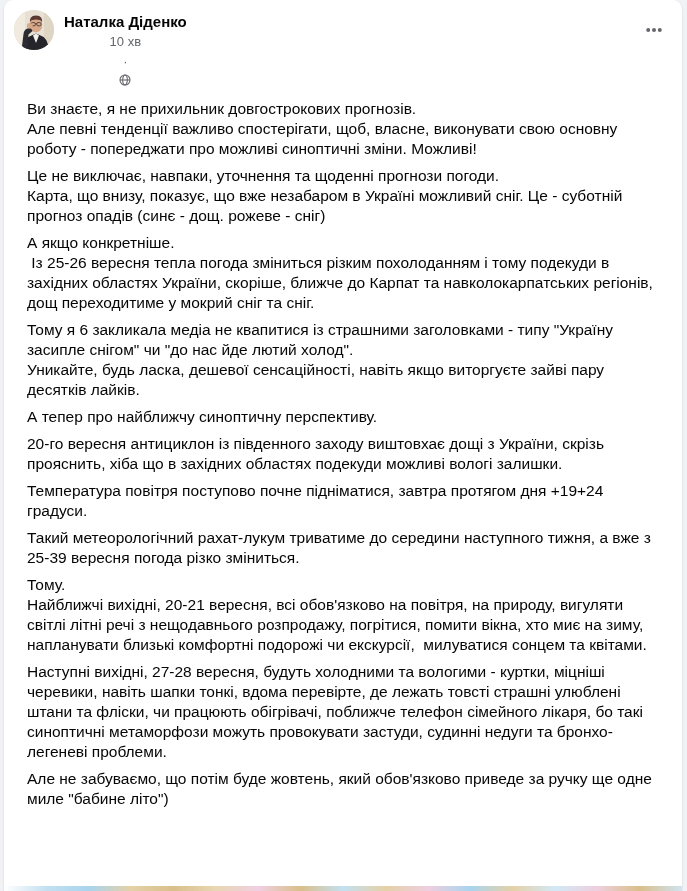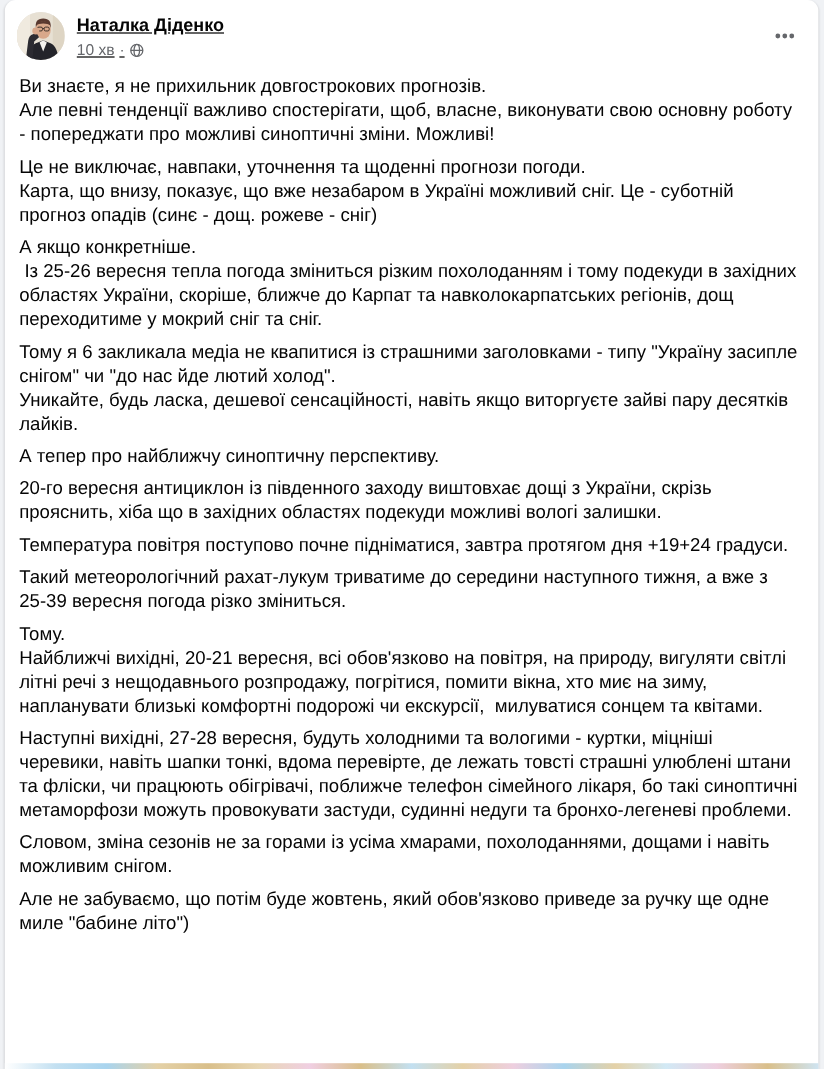--- a/index.html
+++ b/index.html
@@ -15,37 +15,37 @@
   }
   .post-header{
     display:flex;align-items:flex-start;
     padding:10px 14px 0 10px;position:relative;
   }
   .avatar{
     width:40px;height:40px;border-radius:50%;overflow:hidden;flex:0 0 40px;
     cursor:pointer;box-shadow:inset 0 0 0 1px rgba(0,0,0,.08);
   }
   .avatar svg{display:block;width:40px;height:40px;}
-  .header-text{margin-left:10px;padding-top:2px;text-decoration:underline;}
+  .header-text{margin-left:10px;padding-top:2px;}
   .author-name{
     font-size:15px;font-weight:700;color:#050505;line-height:19px;cursor:pointer;
   }
   .post-meta{
     margin-top:3px;display:flex;align-items:center;gap:4px;
-    font-size:13px;color:#65676b;line-height:16px;
+    font-size:13px;color:#65676b;line-height:16px;flex-direction:column;
   }
   .timestamp{cursor:pointer;}
   .globe-icon svg{display:block;width:12px;height:12px;stroke:#65676b;}
   .more-btn{
     position:absolute;top:14px;right:12px;width:32px;height:32px;
     display:flex;align-items:center;justify-content:center;
     border-radius:50%;cursor:pointer;
   }
   .post-body{
-    padding:13px 16px 0 12px;
+    padding:13px 16px 0 23px;
     font-size:15.5px;line-height:20px;color:#050505;
   }
   .post-body p{
     margin:0 0 7px 0;white-space:pre-wrap;
   }
   .map-image-strip{
     position:absolute;bottom:0;left:0;width:100%;height:5px;cursor:pointer;
   }
 </style>
 </head>
@@ -103,19 +103,18 @@
  Із 25-26 вересня тепла погода зміниться різким похолоданням і тому подекуди в західних областях України, скоріше, ближче до Карпат та навколокарпатських регіонів, дощ переходитиме у мокрий сніг та сніг.</p>
       <p>Тому я 6 закликала медіа не квапитися із страшними заголовками - типу "Україну засипле снігом" чи "до нас йде лютий холод".
 Уникайте, будь ласка, дешевої сенсаційності, навіть якщо виторгуєте зайві пару десятків лайків.</p>
       <p>А тепер про найближчу синоптичну перспективу.</p>
       <p>20-го вересня антициклон із південного заходу виштовхає дощі з України, скрізь прояснить, хіба що в західних областях подекуди можливі вологі залишки.</p>
       <p>Температура повітря поступово почне підніматися, завтра протягом дня +19+24 градуси.</p>
       <p>Такий метеорологічний рахат-лукум триватиме до середини наступного тижня, а вже з 25-39 вересня погода різко зміниться.</p>
       <p>Тому.
 Найближчі вихідні, 20-21 вересня, всі обов'язково на повітря, на природу, вигуляти світлі літні речі з нещодавнього розпродажу, погрітися, помити вікна, хто миє на зиму, напланувати близькі комфортні подорожі чи екскурсії,  милуватися сонцем та квітами.</p>
       <p>Наступні вихідні, 27-28 вересня, будуть холодними та вологими - куртки, міцніші черевики, навіть шапки тонкі, вдома перевірте, де лежать товсті страшні улюблені штани та фліски, чи працюють обігрівачі, поближче телефон сімейного лікаря, бо такі синоптичні метаморфози можуть провокувати застуди, судинні недуги та бронхо-легеневі проблеми.</p>
-      <p>Словом, зміна сезонів не за горами із усіма хмарами, похолоданнями, дощами і навіть можливим снігом.</p>
       <p>Але не забуваємо, що потім буде жовтень, який обов'язково приведе за ручку ще одне миле "бабине літо")</p>
     </div>
 
   <div class="map-image-strip" style="background: linear-gradient(90deg, rgb(255, 255, 255), rgb(195, 224, 241), rgb(169, 212, 238), rgb(228, 209, 167), rgb(217, 191, 138), rgb(232, 215, 180), rgb(240, 207, 226), rgb(217, 191, 138), rgb(195, 224, 241), rgb(228, 209, 167), rgb(238, 207, 223), rgb(169, 212, 238), rgb(228, 209, 167), rgb(210, 233, 245), rgb(238, 207, 223), rgb(217, 191, 138), rgb(207, 228, 241));"></div>
 
 </div>
 
 </body></html>

